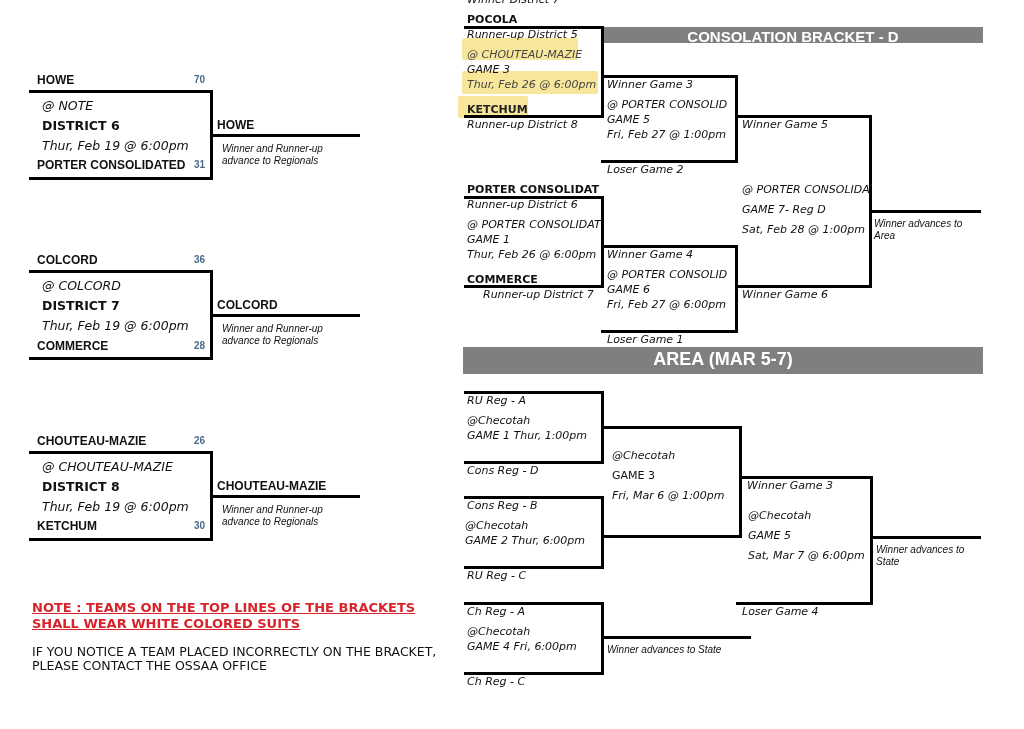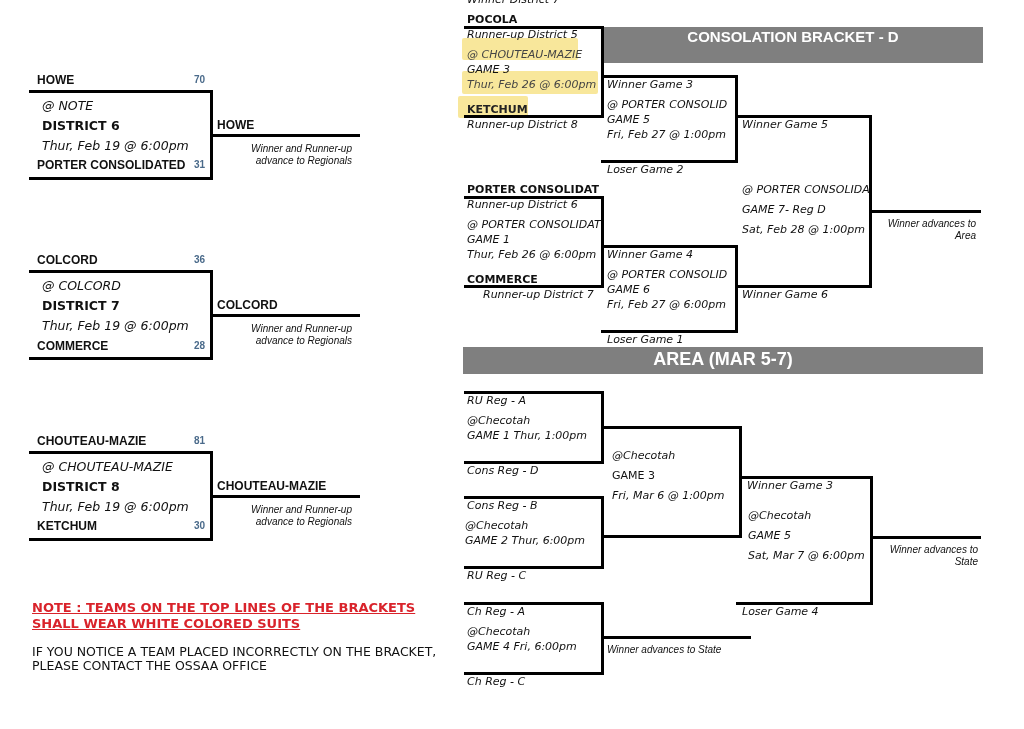--- a/index.html
+++ b/index.html
@@ -6,21 +6,21 @@
   body { width:1024px; height:729px; position:relative; background:#ffffff; overflow:hidden;
          font-family:"DejaVu Sans", sans-serif; color:#111; }
   .abs { position:absolute; white-space:nowrap; }
   .hl { position:absolute; height:2px; background:#000; }
   .vl { position:absolute; width:3px; background:#000; }
   .thick { height:3px; }
   .team { font-family:"Liberation Sans", sans-serif; font-weight:bold; font-size:12px; }
   .score { font-family:"Liberation Sans", sans-serif; font-weight:bold; font-size:10px; color:#4a6a8a; }
   .it13 { font-style:italic; font-size:12.5px; }
   .bold13 { font-weight:bold; font-size:12.5px; }
-  .note { font-family:"Liberation Sans", sans-serif; font-style:italic; font-size:10px; text-align:right; white-space:normal; line-height:12px; }
+  .note { font-family:"Liberation Sans", sans-serif; font-style:italic; font-size:10px; text-align:left; white-space:normal; line-height:12px; }
   .it11 { font-style:italic; font-size:11px; }
   .b11 { font-weight:bold; font-size:11px; }
   .reg11 { font-size:11px; }
   .banner { position:absolute; background:#7f7f7f; color:#fff; font-family:"Liberation Sans", sans-serif; font-weight:bold; text-align:center; }
   .hilite { position:absolute; background:#f6df7a; opacity:0.75; border-radius:2px; }
   .red { color:#d9232b; font-weight:bold; font-size:13px; text-decoration:underline; line-height:16px; }
   .plain { font-size:12.5px; line-height:14px; }
 </style>
 </head>
 <body>
@@ -52,21 +52,21 @@
   <div class="abs score" style="left:194px;top:340px;">28</div>
   <div class="hl thick" style="left:29px;top:357px;width:183px;"></div>
   <div class="vl" style="left:210px;top:270px;height:90px;"></div>
   <div class="abs team" style="left:217px;top:298px;">COLCORD</div>
   <div class="hl thick" style="left:212px;top:314px;width:148px;"></div>
   <div class="abs note" style="left:222px;top:323px;width:130px;">Winner and Runner-up advance to Regionals</div>
 </div>
 
 <div>
   <div class="abs team" style="left:37px;top:434px;">CHOUTEAU-MAZIE</div>
-  <div class="abs score" style="left:194px;top:435px;">81</div>
+  <div class="abs score" style="left:194px;top:435px;">26</div>
   <div class="hl thick" style="left:29px;top:451px;width:183px;"></div>
   <div class="abs it13" style="left:42px;top:459px;">@ CHOUTEAU-MAZIE</div>
   <div class="abs bold13" style="left:42px;top:479px;">DISTRICT 8</div>
   <div class="abs it13" style="left:42px;top:499px;">Thur, Feb 19 @ 6:00pm</div>
   <div class="abs team" style="left:37px;top:519px;">KETCHUM</div>
   <div class="abs score" style="left:194px;top:520px;">30</div>
   <div class="hl thick" style="left:29px;top:538px;width:183px;"></div>
   <div class="vl" style="left:210px;top:451px;height:90px;"></div>
   <div class="abs team" style="left:217px;top:479px;">CHOUTEAU-MAZIE</div>
   <div class="hl thick" style="left:212px;top:495px;width:148px;"></div>
@@ -76,21 +76,21 @@
 <div>
   <div class="abs red" style="left:32px;top:600px;">NOTE : TEAMS ON THE TOP LINES OF THE BRACKETS </div>
   <div class="abs red" style="left:32px;top:616px;">SHALL WEAR WHITE COLORED SUITS</div>
   <div class="abs plain" style="left:32px;top:645px;">IF YOU NOTICE A TEAM PLACED INCORRECTLY ON THE BRACKET,</div>
   <div class="abs plain" style="left:32px;top:659px;">PLEASE CONTACT THE OSSAA OFFICE</div>
 </div>
 
 <div>
   <div class="abs it11" style="left:467px;top:-7px;">Winner District 7</div>
 
-  <div class="banner" style="left:603px;top:27px;width:380px;height:36px;line-height:20px;font-size:15px;">CONSOLATION BRACKET - D</div>
+  <div class="banner" style="left:603px;top:27px;width:380px;height:16px;line-height:20px;font-size:15px;">CONSOLATION BRACKET - D</div>
 
   <div class="hilite" style="left:462px;top:38px;width:116px;height:22px;"></div>
   <div class="hilite" style="left:462px;top:71px;width:136px;height:23px;"></div>
   <div class="hilite" style="left:458px;top:96px;width:70px;height:22px;"></div>
 
   <div class="abs b11" style="left:467px;top:13px;">POCOLA</div>
   <div class="hl thick" style="left:464px;top:26px;width:140px;"></div>
   <div class="abs it11" style="left:467px;top:28px;">Runner-up District 5</div>
   <div class="abs it11" style="left:467px;top:48px;color:#444;">@ CHOUTEAU-MAZIE</div>
   <div class="abs it11" style="left:467px;top:63px;">GAME 3</div>

